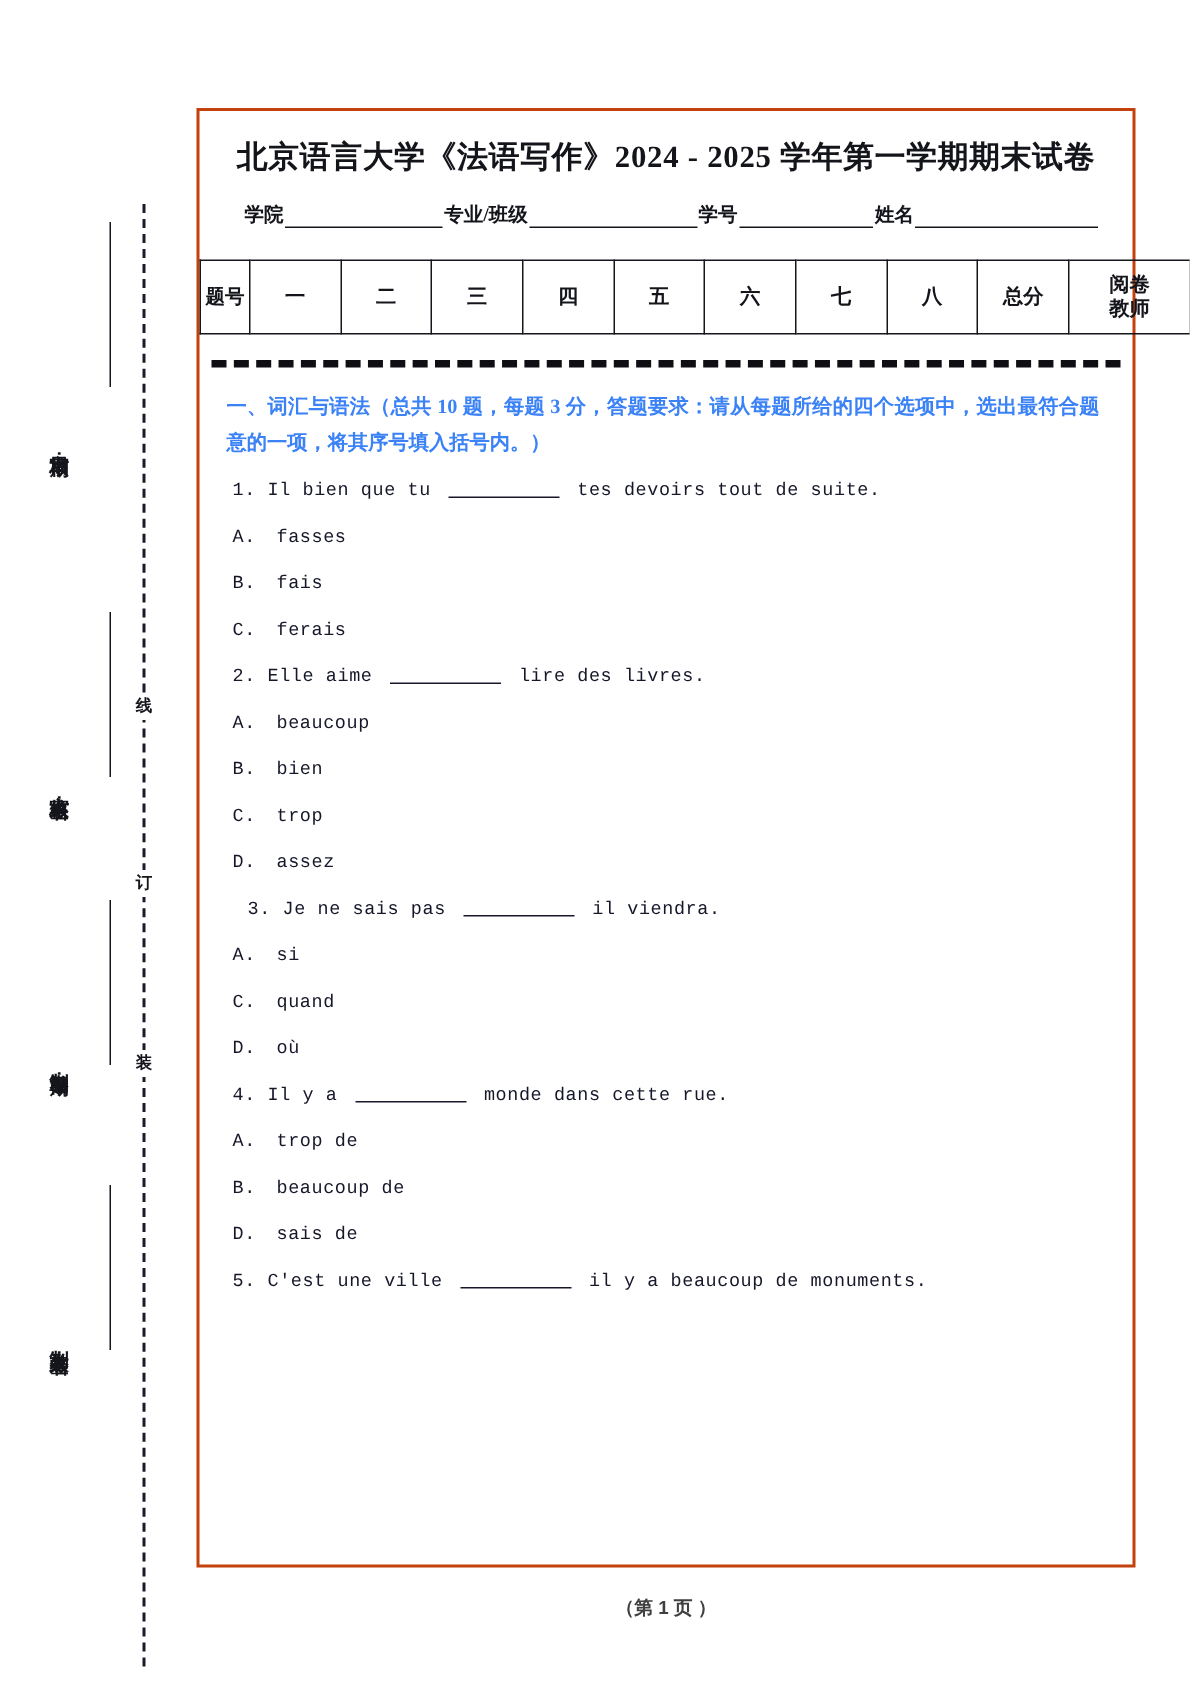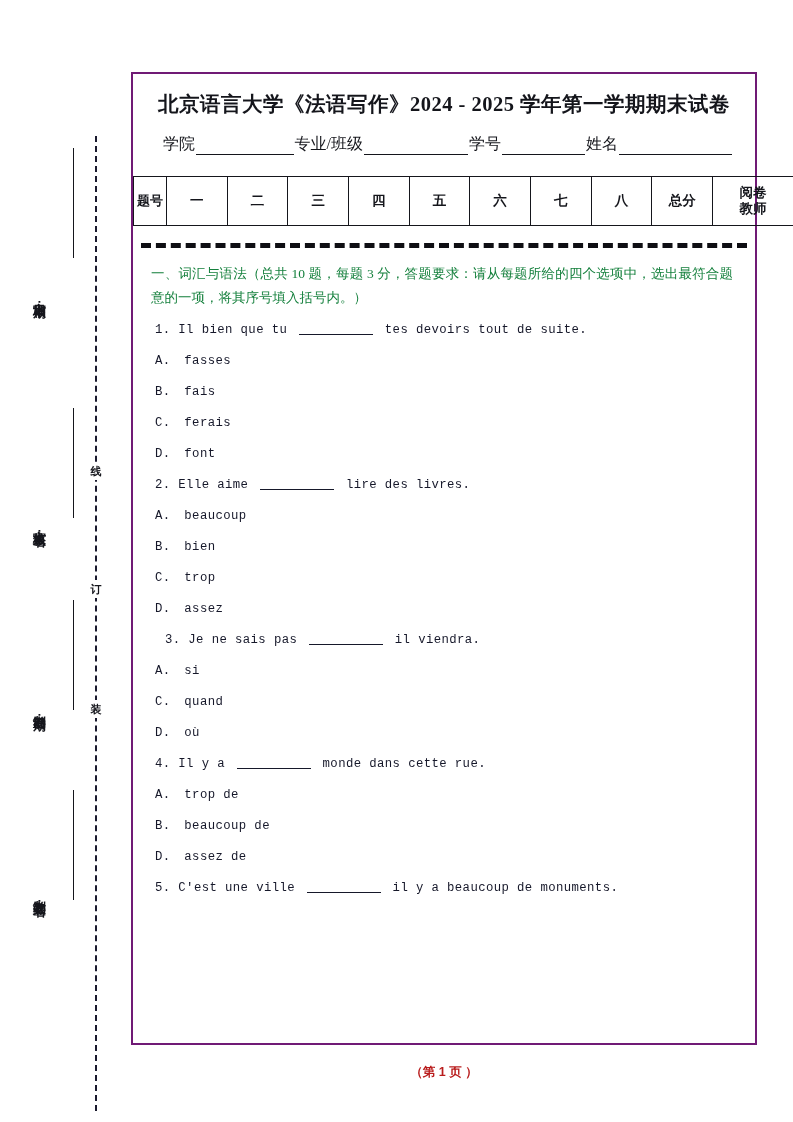--- a/index.html
+++ b/index.html
@@ -78,41 +78,41 @@
   .vrule.r3 { top: 600px; }
   .vrule.r4 { top: 790px; }
 
   
   #paper-box {
     position: absolute;
     left: 131px;
     top: 72px;
     width: 626px;
     height: 973px;
-    border: 2px solid #701a75;
+    border: 2px solid #c2410c;
     box-sizing: border-box;
   }
 
   #exam-title {
     text-align: center;
     font-family: "Liberation Serif", "DejaVu Serif", serif;
     font-size: 20.5px;
     font-weight: bold;
     letter-spacing: 0.5px;
     color: #14151b;
     margin-top: 16px;
     white-space: nowrap;
   }
 
   #info-line {
     display: flex;
     align-items: flex-end;
     margin: 16px 22px 0 30px;
-    font-size: 16px;
-    font-weight: normal;
+    font-size: 13px;
+    font-weight: bold;
     color: #14151b;
     white-space: nowrap;
   }
   #info-line .field-label { flex: 0 0 auto; }
   #info-line .field-rule {
     flex: 1 1 auto;
     border-bottom: 1px solid #14151b;
     height: 13px;
     margin: 0 1px;
   }
@@ -153,23 +153,23 @@
     height: 0;
     border-top: 5px dashed #0e0e13;
     border-top-style: dashed;
   }
 
   
   #section-heading {
     margin: 14px 22px 0 18px;
     font-family: "Liberation Serif", "DejaVu Serif", serif;
     font-size: 13.5px;
-    font-weight: normal;
+    font-weight: bold;
     line-height: 1.75;
-    color: #15803d;
+    color: #3b82f6;
     text-align: justify;
   }
 
   
   #question-list {
     margin: 14px 20px 0 22px;
     font-family: "Liberation Mono", "DejaVu Sans Mono", monospace;
     font-size: 12.3px;
     color: #16182a;
   }
@@ -195,21 +195,21 @@
   
   #page-footer {
     position: absolute;
     left: 131px;
     top: 1064px;
     width: 626px;
     text-align: center;
     font-family: "Liberation Sans", "DejaVu Sans", sans-serif;
     font-size: 12.5px;
     font-weight: bold;
-    color: #b91c1c;
+    color: #404040;
   }
 </style>
 </head>
 <body>
 
 <div id="binding-margin">
   <div class="binding-dashed-line"></div>
 
   <div class="vrule r1"></div>
   <div class="vrule r2"></div>
@@ -281,24 +281,20 @@
       <span>fasses</span>
     </div>
     <div class="q-opt">
       <span class="opt-key">B.</span>
       <span>fais</span>
     </div>
     <div class="q-opt">
       <span class="opt-key">C.</span>
       <span>ferais</span>
     </div>
-    <div class="q-opt">
-      <span class="opt-key">D.</span>
-      <span>font</span>
-    </div>
 
     <div class="q-stem">
       <span>2.</span>
       <span>Elle aime</span>
       <span class="blank-rule"></span>
       <span>lire des livres.</span>
     </div>
     <div class="q-opt">
       <span class="opt-key">A.</span>
       <span>beaucoup</span>
@@ -344,21 +340,21 @@
     <div class="q-opt">
       <span class="opt-key">A.</span>
       <span>trop de</span>
     </div>
     <div class="q-opt">
       <span class="opt-key">B.</span>
       <span>beaucoup de</span>
     </div>
     <div class="q-opt">
       <span class="opt-key">D.</span>
-      <span>assez de</span>
+      <span>sais de</span>
     </div>
 
     <div class="q-stem">
       <span>5.</span>
       <span>C'est une ville</span>
       <span class="blank-rule"></span>
       <span>il y a beaucoup de monuments.</span>
     </div>
 
   </div>

